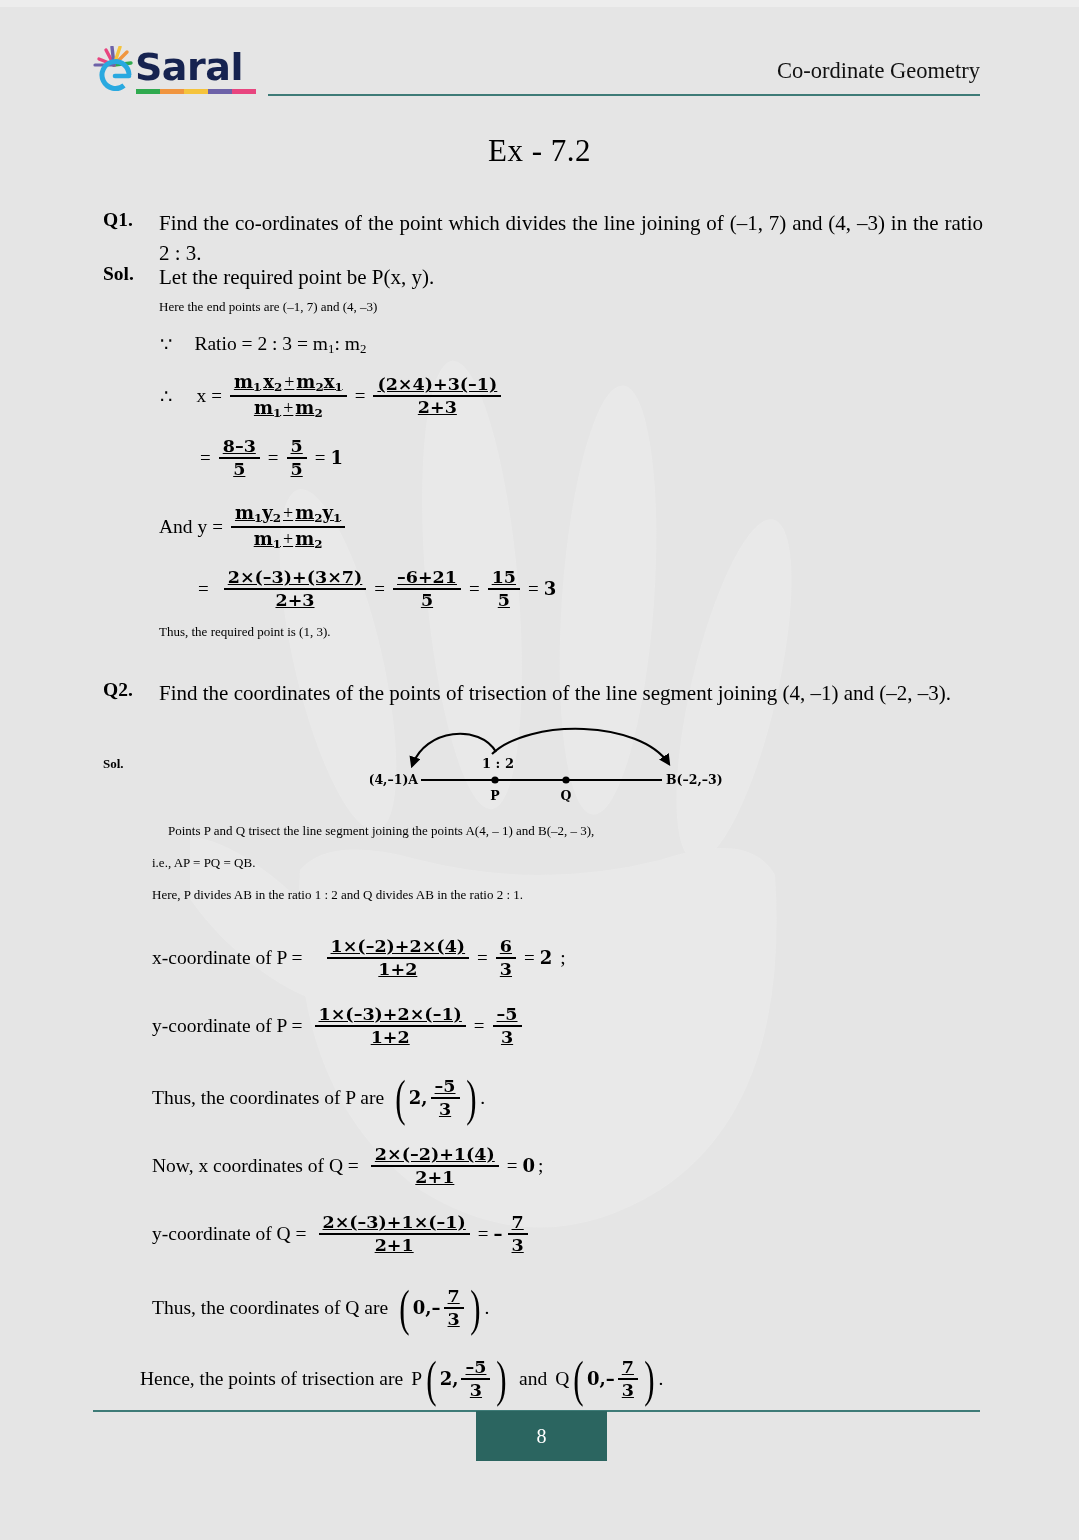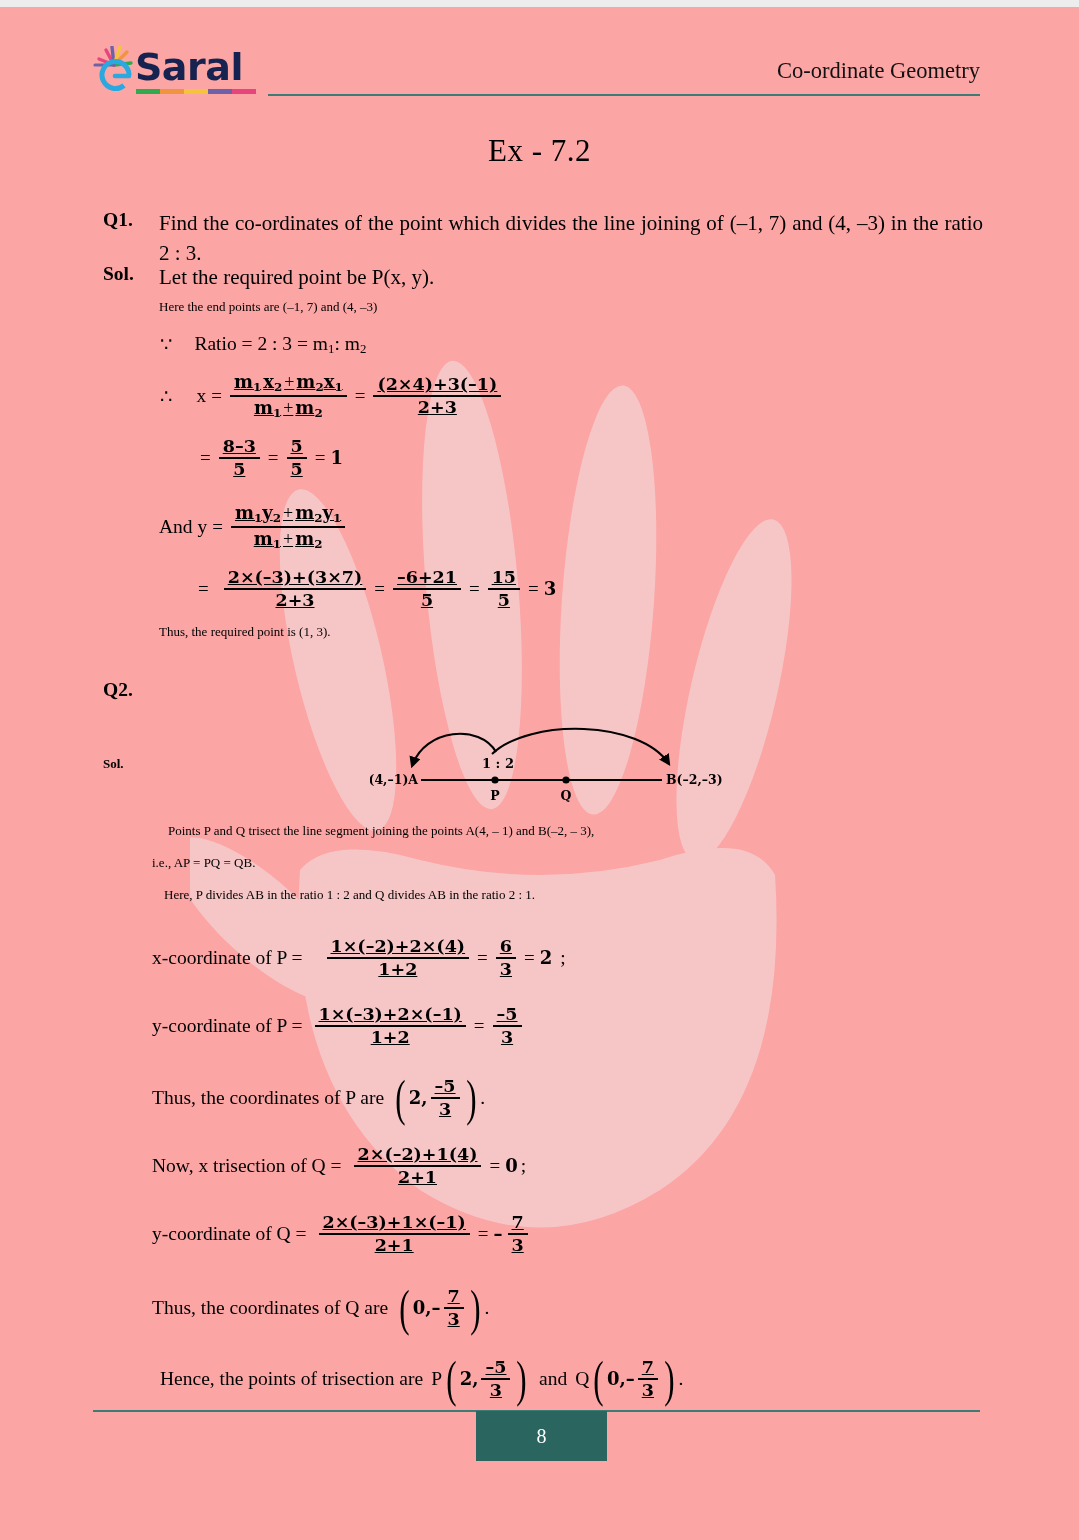--- a/index.html
+++ b/index.html
@@ -10,21 +10,21 @@
   body {
     width: 1079px;
     height: 1540px;
     position: relative;
     font-family: "Liberation Serif", "DejaVu Serif", serif;
     overflow: hidden;
   }
   .page {
     position: absolute;
     inset: 0;
-    background: #fca5a5;
+    background: #e5e5e5;
     padding-left: 32px;
   }
   .top-strip {
     position: absolute;
     top: 0; left: 0; right: 0;
     height: 7px;
     background: #ededed;
   }
 
   
@@ -390,20 +390,21 @@
         <span class="den">5</span>
       </span>
       <span class="eq">=</span>
       <span class="mb">3</span>
     </div>
 
     <div class="para" style="top:623px; left:159px;">Thus, the required point is (1, 3).</div>
 
     <div class="qrow" style="top:679px; left:103px; width:890px;">
       <div class="qlabel">Q2.</div>
+      <div class="qbody">Find the coordinates of the points of trisection of the line segment joining (4, –1) and (–2, –3).</div>
     </div>
 
     <div class="para" style="top:755px; left:103px; font-weight:700;">Sol.</div>
 
     <svg class="diagram" viewBox="0 0 400 92" xmlns="http://www.w3.org/2000/svg">
       <defs>
         <marker id="ah" viewBox="0 0 10 10" refX="8" refY="5" markerWidth="5.5" markerHeight="5.5" orient="auto-start-reverse">
           <path d="M 0 0 L 10 5 L 0 10 z" fill="#000"></path>
         </marker>
       </defs>
@@ -419,21 +420,21 @@
 
       <text x="48" y="72" text-anchor="end" font-family="DejaVu Serif, serif" font-size="12.5" font-weight="700" fill="#000">(4,–1)A</text>
       <text x="296" y="72" text-anchor="start" font-family="DejaVu Serif, serif" font-size="12.5" font-weight="700" fill="#000">B(–2,–3)</text>
       <text x="125" y="88" text-anchor="middle" font-family="DejaVu Serif, serif" font-size="12.5" font-weight="700" fill="#000">P</text>
       <text x="196" y="88" text-anchor="middle" font-family="DejaVu Serif, serif" font-size="12.5" font-weight="700" fill="#000">Q</text>
       <text x="128" y="56" text-anchor="middle" font-family="DejaVu Serif, serif" font-size="13" font-weight="700" fill="#000">1 : 2</text>
     </svg>
 
     <div class="para" style="top:822px; left:168px;">Points P and Q trisect the line segment joining the points A(4, – 1) and B(–2, – 3),</div>
     <div class="para" style="top:854px; left:152px;">i.e., AP = PQ = QB.</div>
-    <div class="para" style="top:886px; left:164px;">Here, P divides AB in the ratio 1 : 2 and Q divides AB in the ratio 2 : 1.</div>
+    <div class="para" style="top:886px; left:152px;">Here, P divides AB in the ratio 1 : 2 and Q divides AB in the ratio 2 : 1.</div>
 
     <div class="math" style="top:937px; left:152px;">
       <span class="mtxt">x-coordinate of P  =</span>
       <span class="frac" style="margin-left:24px">
         <span class="num">1×(–2)+2×(4)</span>
         <span class="bar"></span>
         <span class="den">1+2</span>
       </span>
       <span class="eq">=</span>
       <span class="frac">
@@ -472,21 +473,21 @@
             <span class="bar"></span>
             <span class="den">3</span>
           </span>
         </span>
         <span class="pr">)</span>
       </span>
       <span class="mtxt">.</span>
     </div>
 
     <div class="math" style="top:1145px; left:152px;">
-      <span class="mtxt">Now, x trisection of Q  =</span>
+      <span class="mtxt">Now, x coordinates of Q  =</span>
       <span class="frac" style="margin-left:12px">
         <span class="num">2×(–2)+1(4)</span>
         <span class="bar"></span>
         <span class="den">2+1</span>
       </span>
       <span class="eq">=</span>
       <span class="mb">0</span>
       <span class="mtxt" style="padding-left:3px">;</span>
     </div>
 
@@ -517,21 +518,21 @@
             <span class="num">7</span>
             <span class="bar"></span>
             <span class="den">3</span>
           </span>
         </span>
         <span class="pr">)</span>
       </span>
       <span class="mtxt">.</span>
     </div>
 
-    <div class="math" style="top:1358px; left:160px;">
+    <div class="math" style="top:1358px; left:140px;">
       <span class="mtxt">Hence, the points of trisection are</span>
       <span class="mtxt" style="padding-left:8px">P</span>
       <span class="bigparen">
         <span class="pl">(</span>
         <span class="coord-inner">
           <span class="mb">2,</span>
           <span class="frac">
             <span class="num">–5</span>
             <span class="bar"></span>
             <span class="den">3</span>

